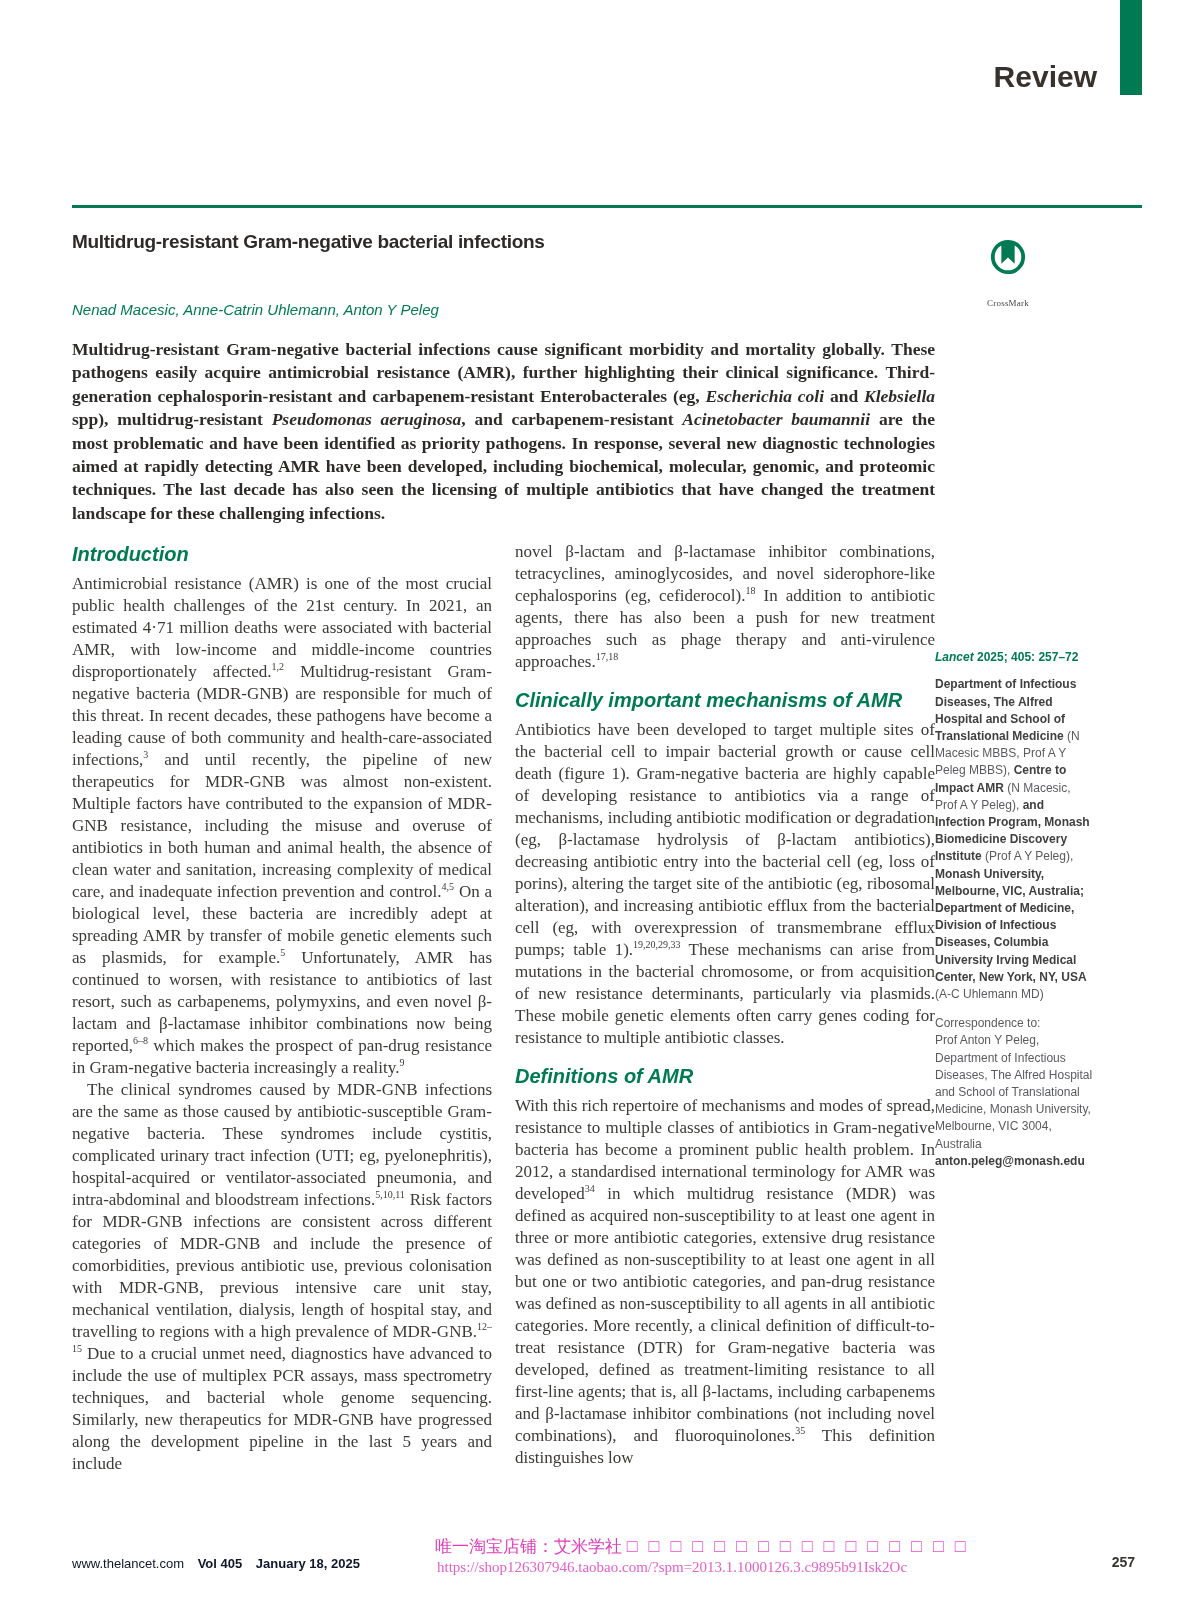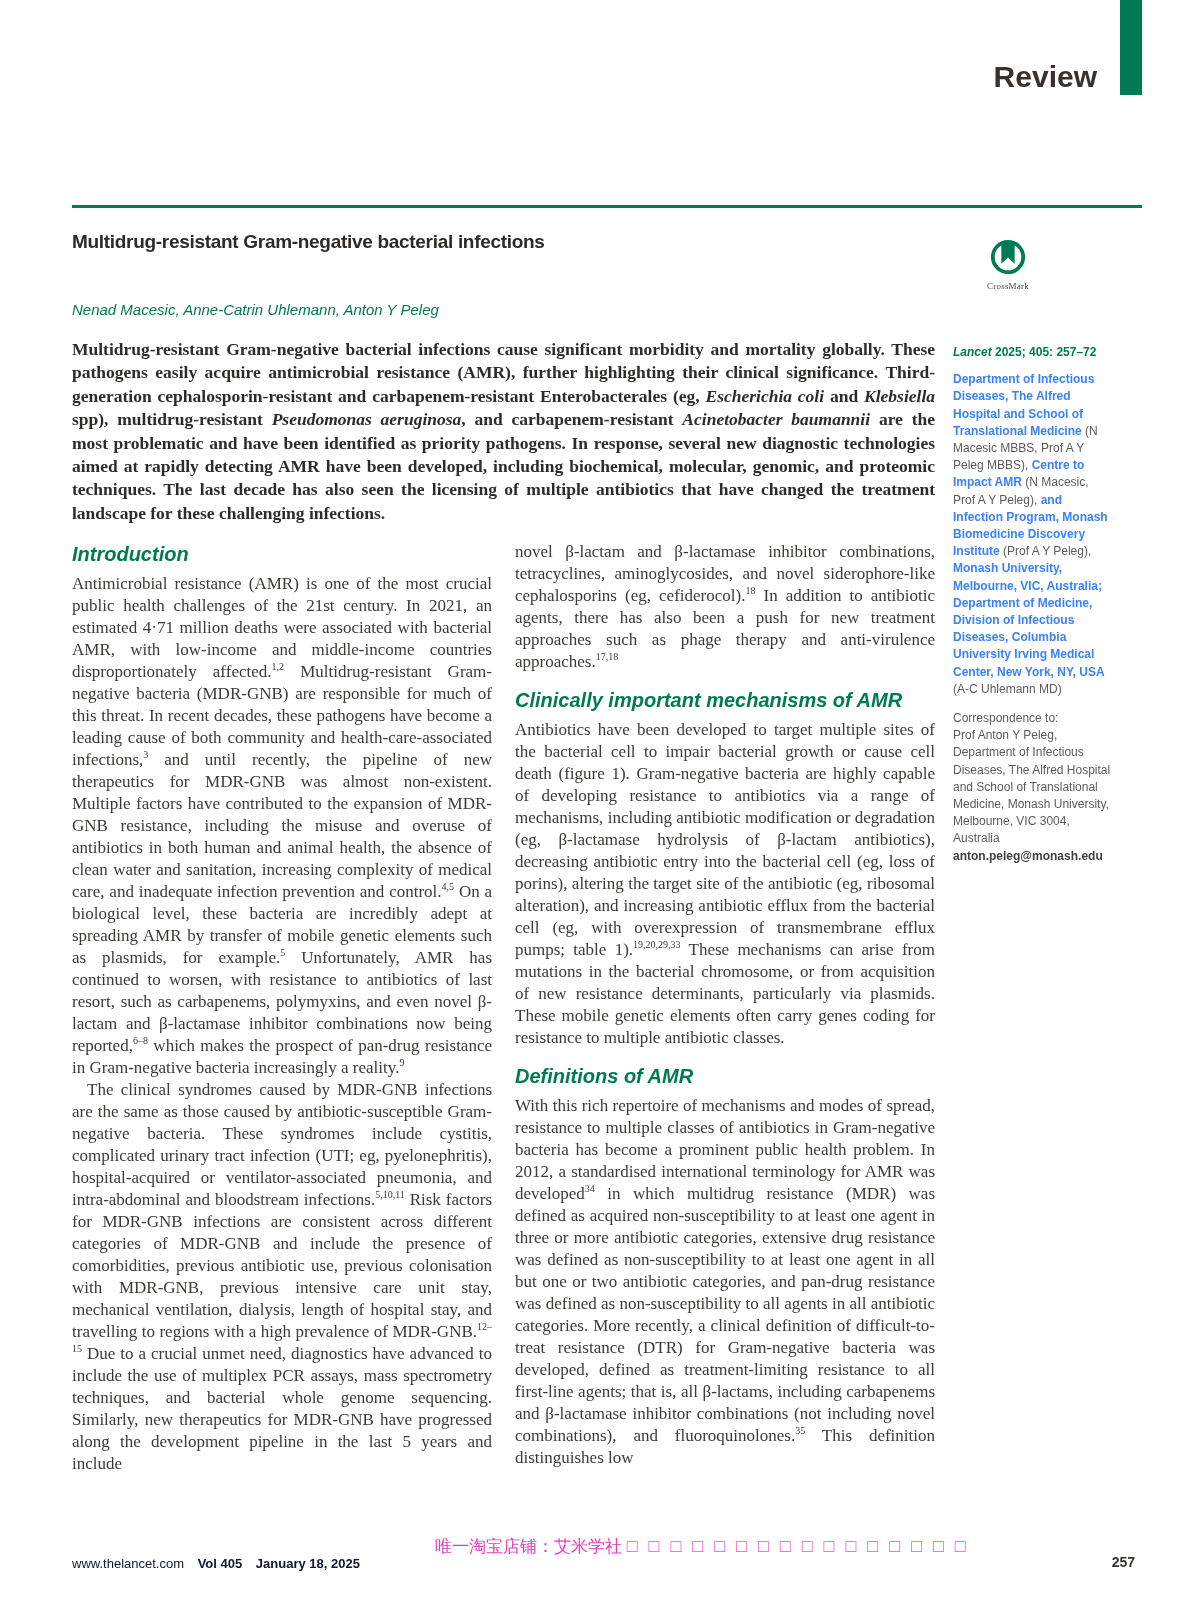--- a/index.html
+++ b/index.html
@@ -8,42 +8,42 @@
 
   
   .review-bar{position:absolute;left:1120px;top:0;width:22px;height:95px;background:#007a52;}
   .kicker{position:absolute;top:62px;right:103px;font-size:30px;font-weight:bold;color:#37322e;line-height:1;margin-left:8px;}
   .rule{position:absolute;left:72px;top:205px;width:1070px;height:3px;background:#007a52;}
   .title{position:absolute;left:72px;top:232px;width:880px;margin:0;font-size:19px;font-weight:bold;
          letter-spacing:-0.3px;color:#2e2a27;line-height:1.1;}
   .authors{position:absolute;left:72px;top:301px;font-size:15px;font-style:italic;color:#007a52;}
 
   .crossmark{position:absolute;left:976px;top:238px;width:64px;text-align:center;}
-  .cm-label{font-size:9px;color:#4a4642;margin-top:1px;letter-spacing:0.2px;font-family:"Liberation Serif",serif;}
+  .cm-label{font-size:9px;color:#4a4642;margin-top:18px;letter-spacing:0.2px;font-family:"Liberation Serif",serif;}
 
   
-  .content{position:absolute;left:72px;top:338px;width:1070px;display:flex;gap:18px;}
+  .content{position:absolute;left:72px;top:338px;width:1070px;display:flex;align-items:center;}
   .main{width:863px;}
   .abstract{margin:0;font-family:"Liberation Serif",serif;font-weight:bold;font-size:17.5px;
             line-height:23.4px;color:#2e2c29;text-align:justify;}
   .cols{display:flex;gap:23px;margin-top:16px;}
   .col{width:420px;}
   h2{font-size:20px;font-weight:bold;color:#007a52;margin:14px 0 6px 0;line-height:26px;font-style:italic;}
   h2.first{margin-top:0;}
   .body{margin:0;font-family:"Liberation Serif",serif;font-size:17px;line-height:22px;
         color:#3c3a36;text-align:justify;}
   .indent{text-indent:15px;}
   .i{font-style:italic;}
   .r{font-size:10px;vertical-align:super;line-height:0;}
 
   
   .sidebar{width:158px;padding-top:6px;font-size:12px;line-height:17.2px;color:#5a5b5e;}
   .cite{margin:0 0 10px 0;color:#007a52;font-weight:bold;}
   .affil{margin:0 0 12px 0;}
-  .affil .b, .b{font-weight:bold;color:#3b82f6;}
+  .affil .b, .b{font-weight:bold;color:#404040;}
   .corr{margin:0;}
   .email{font-weight:bold;color:#3f3e40;}
 
   
   .wm1{position:absolute;left:435px;top:1535px;font-size:17px;color:#e23bb9;white-space:nowrap;}
   .wmboxes{letter-spacing:3px;font-size:18px;color:#ea4fd2;}
   .wm2{position:absolute;left:437px;top:1559px;font-size:15px;color:#e361c9;white-space:nowrap;
        font-family:"Liberation Serif",serif;}
 
   
@@ -104,20 +104,21 @@
         <span>Prof Anton Y Peleg, Department of Infectious Diseases, The Alfred Hospital and School of Translational Medicine, Monash University, Melbourne, VIC 3004, Australia</span><br>
         <span class="email">anton.peleg@monash.edu</span>
       </p>
     </aside>
   </div>
 
   <div class="wm1">
     <span>唯一淘宝店铺：艾米学社</span>
     <span class="wmboxes">□ □ □ □ □ □ □ □ □ □ □ □ □ □ □ □</span>
   </div>
+  <div class="wm2">https://shop126307946.taobao.com/?spm=2013.1.1000126.3.c9895b91Isk2Oc</div>
 
   <div class="footer-left">
     <span>www.thelancet.com</span>
     <span class="sp fb">Vol 405</span>
     <span class="sp fb">January 18, 2025</span>
   </div>
   <div class="footer-page">257</div>
 
 </div>
 

